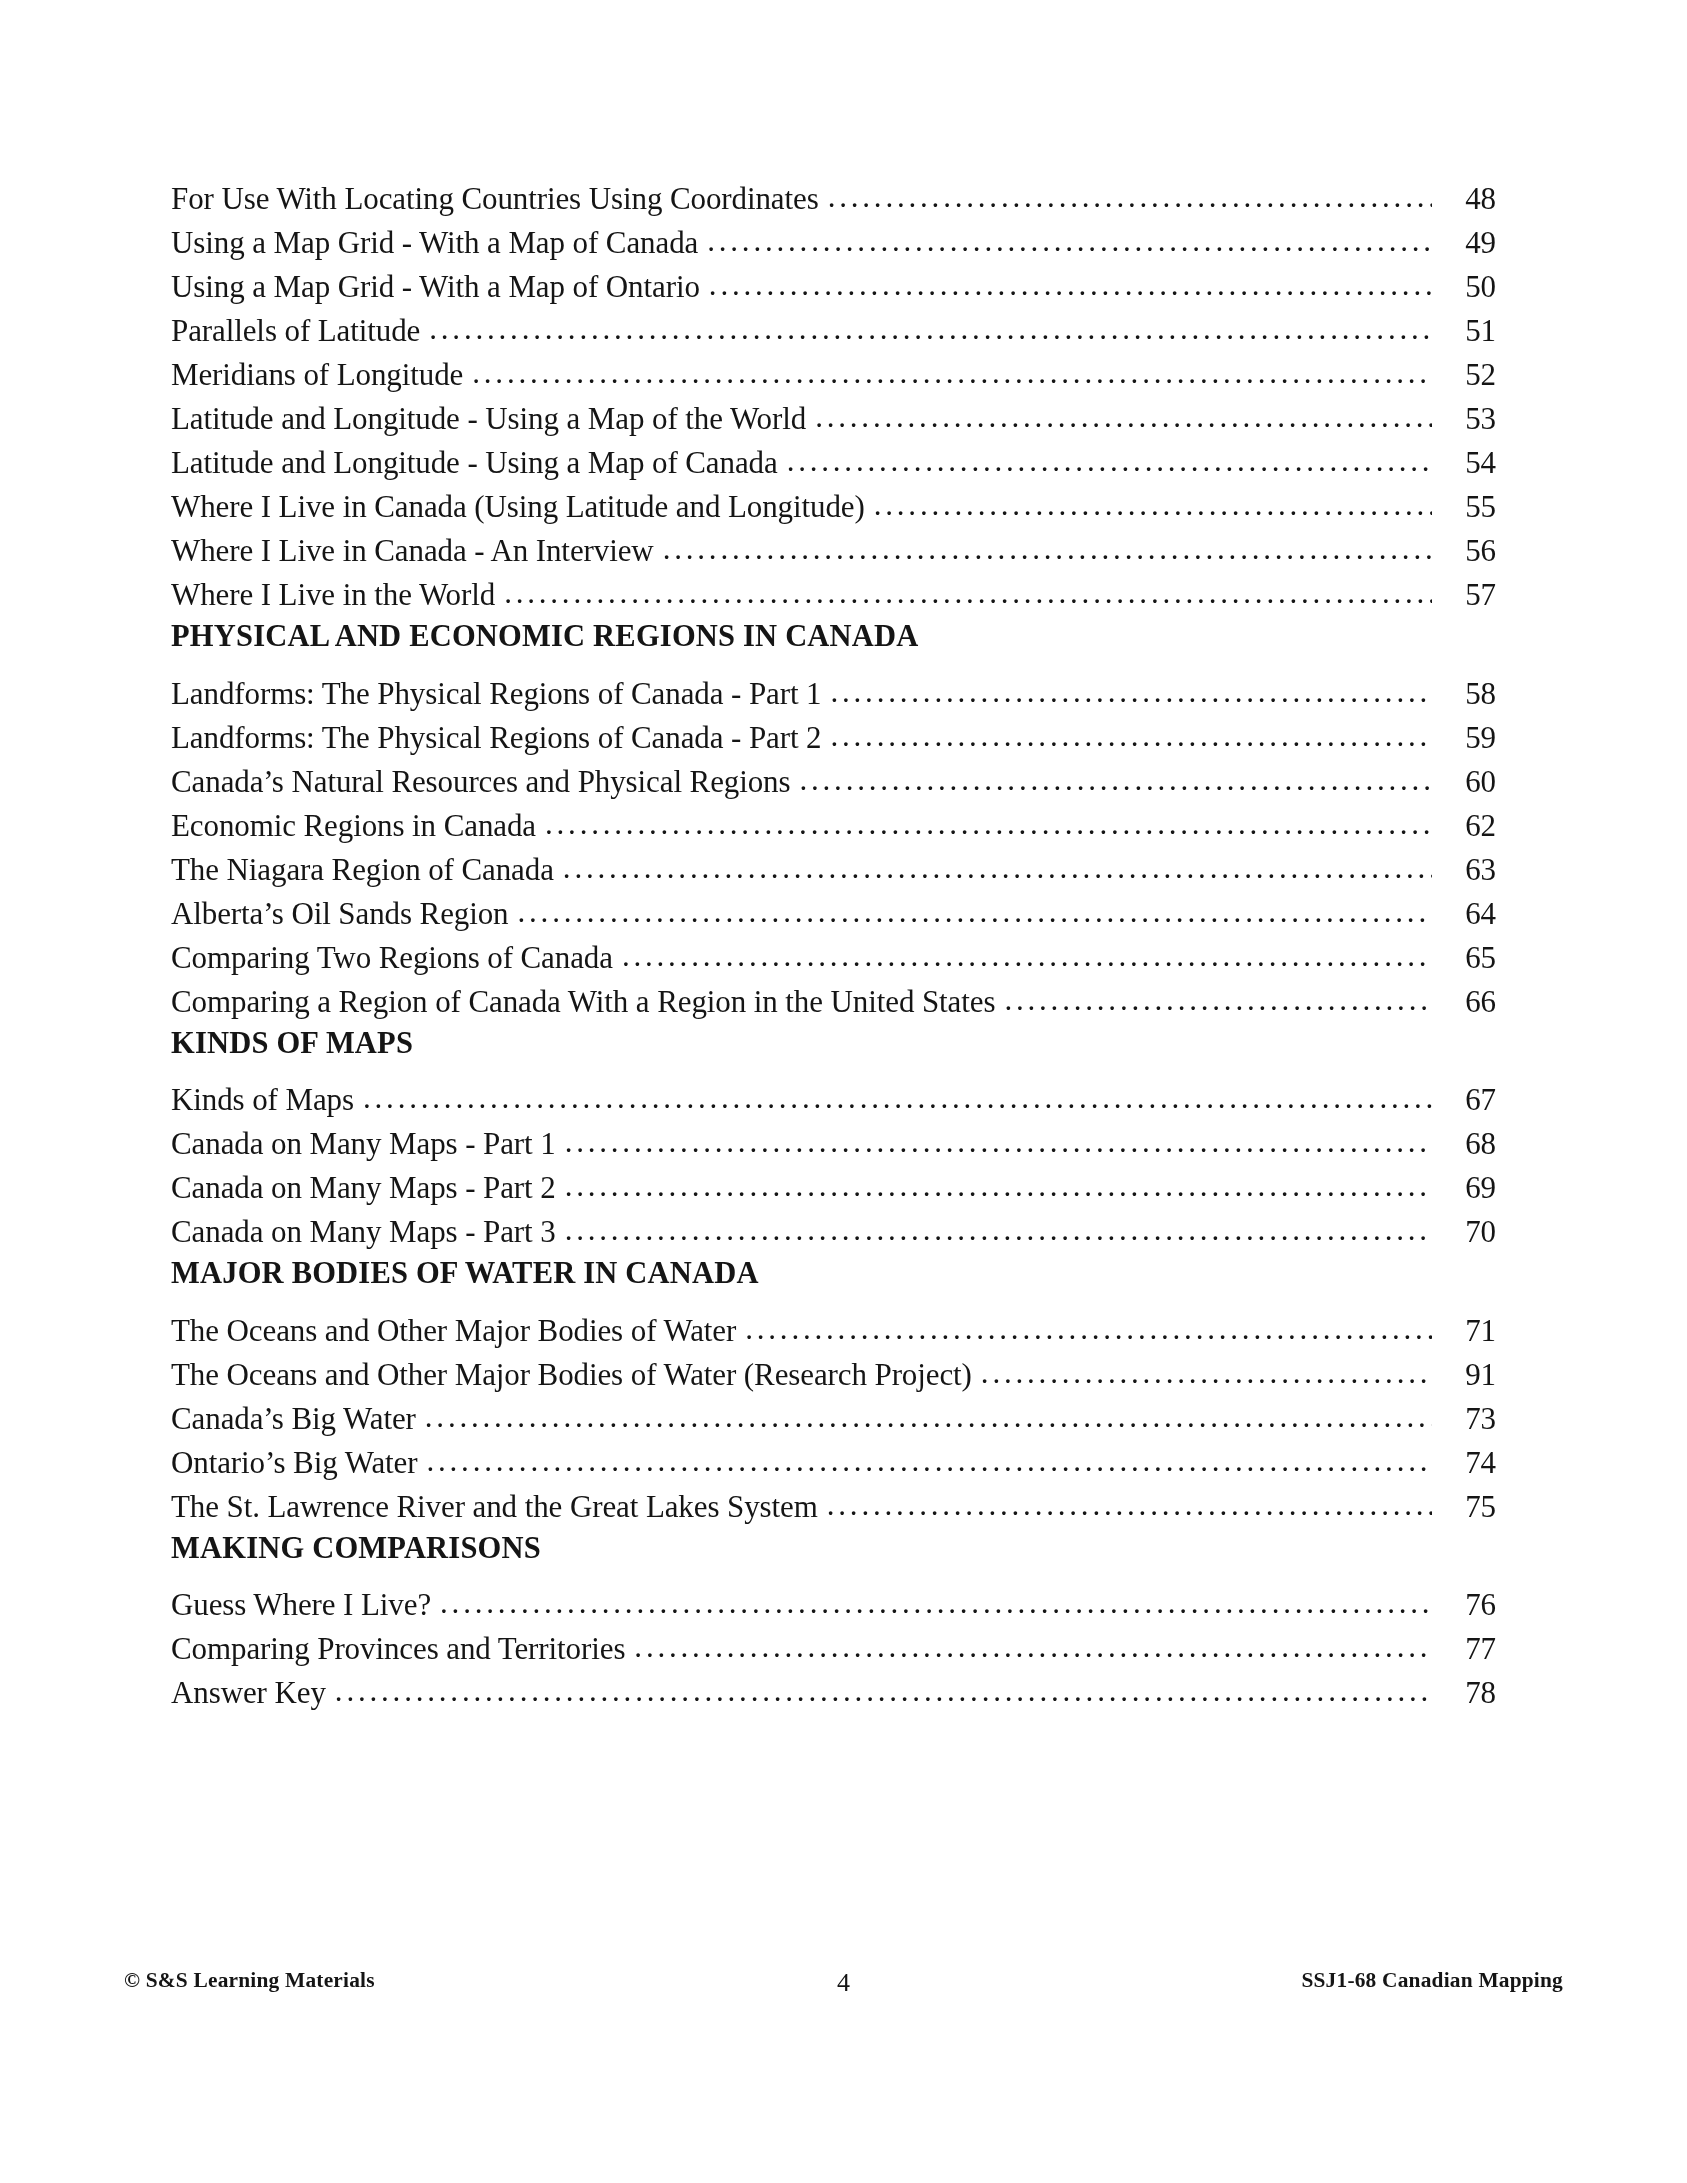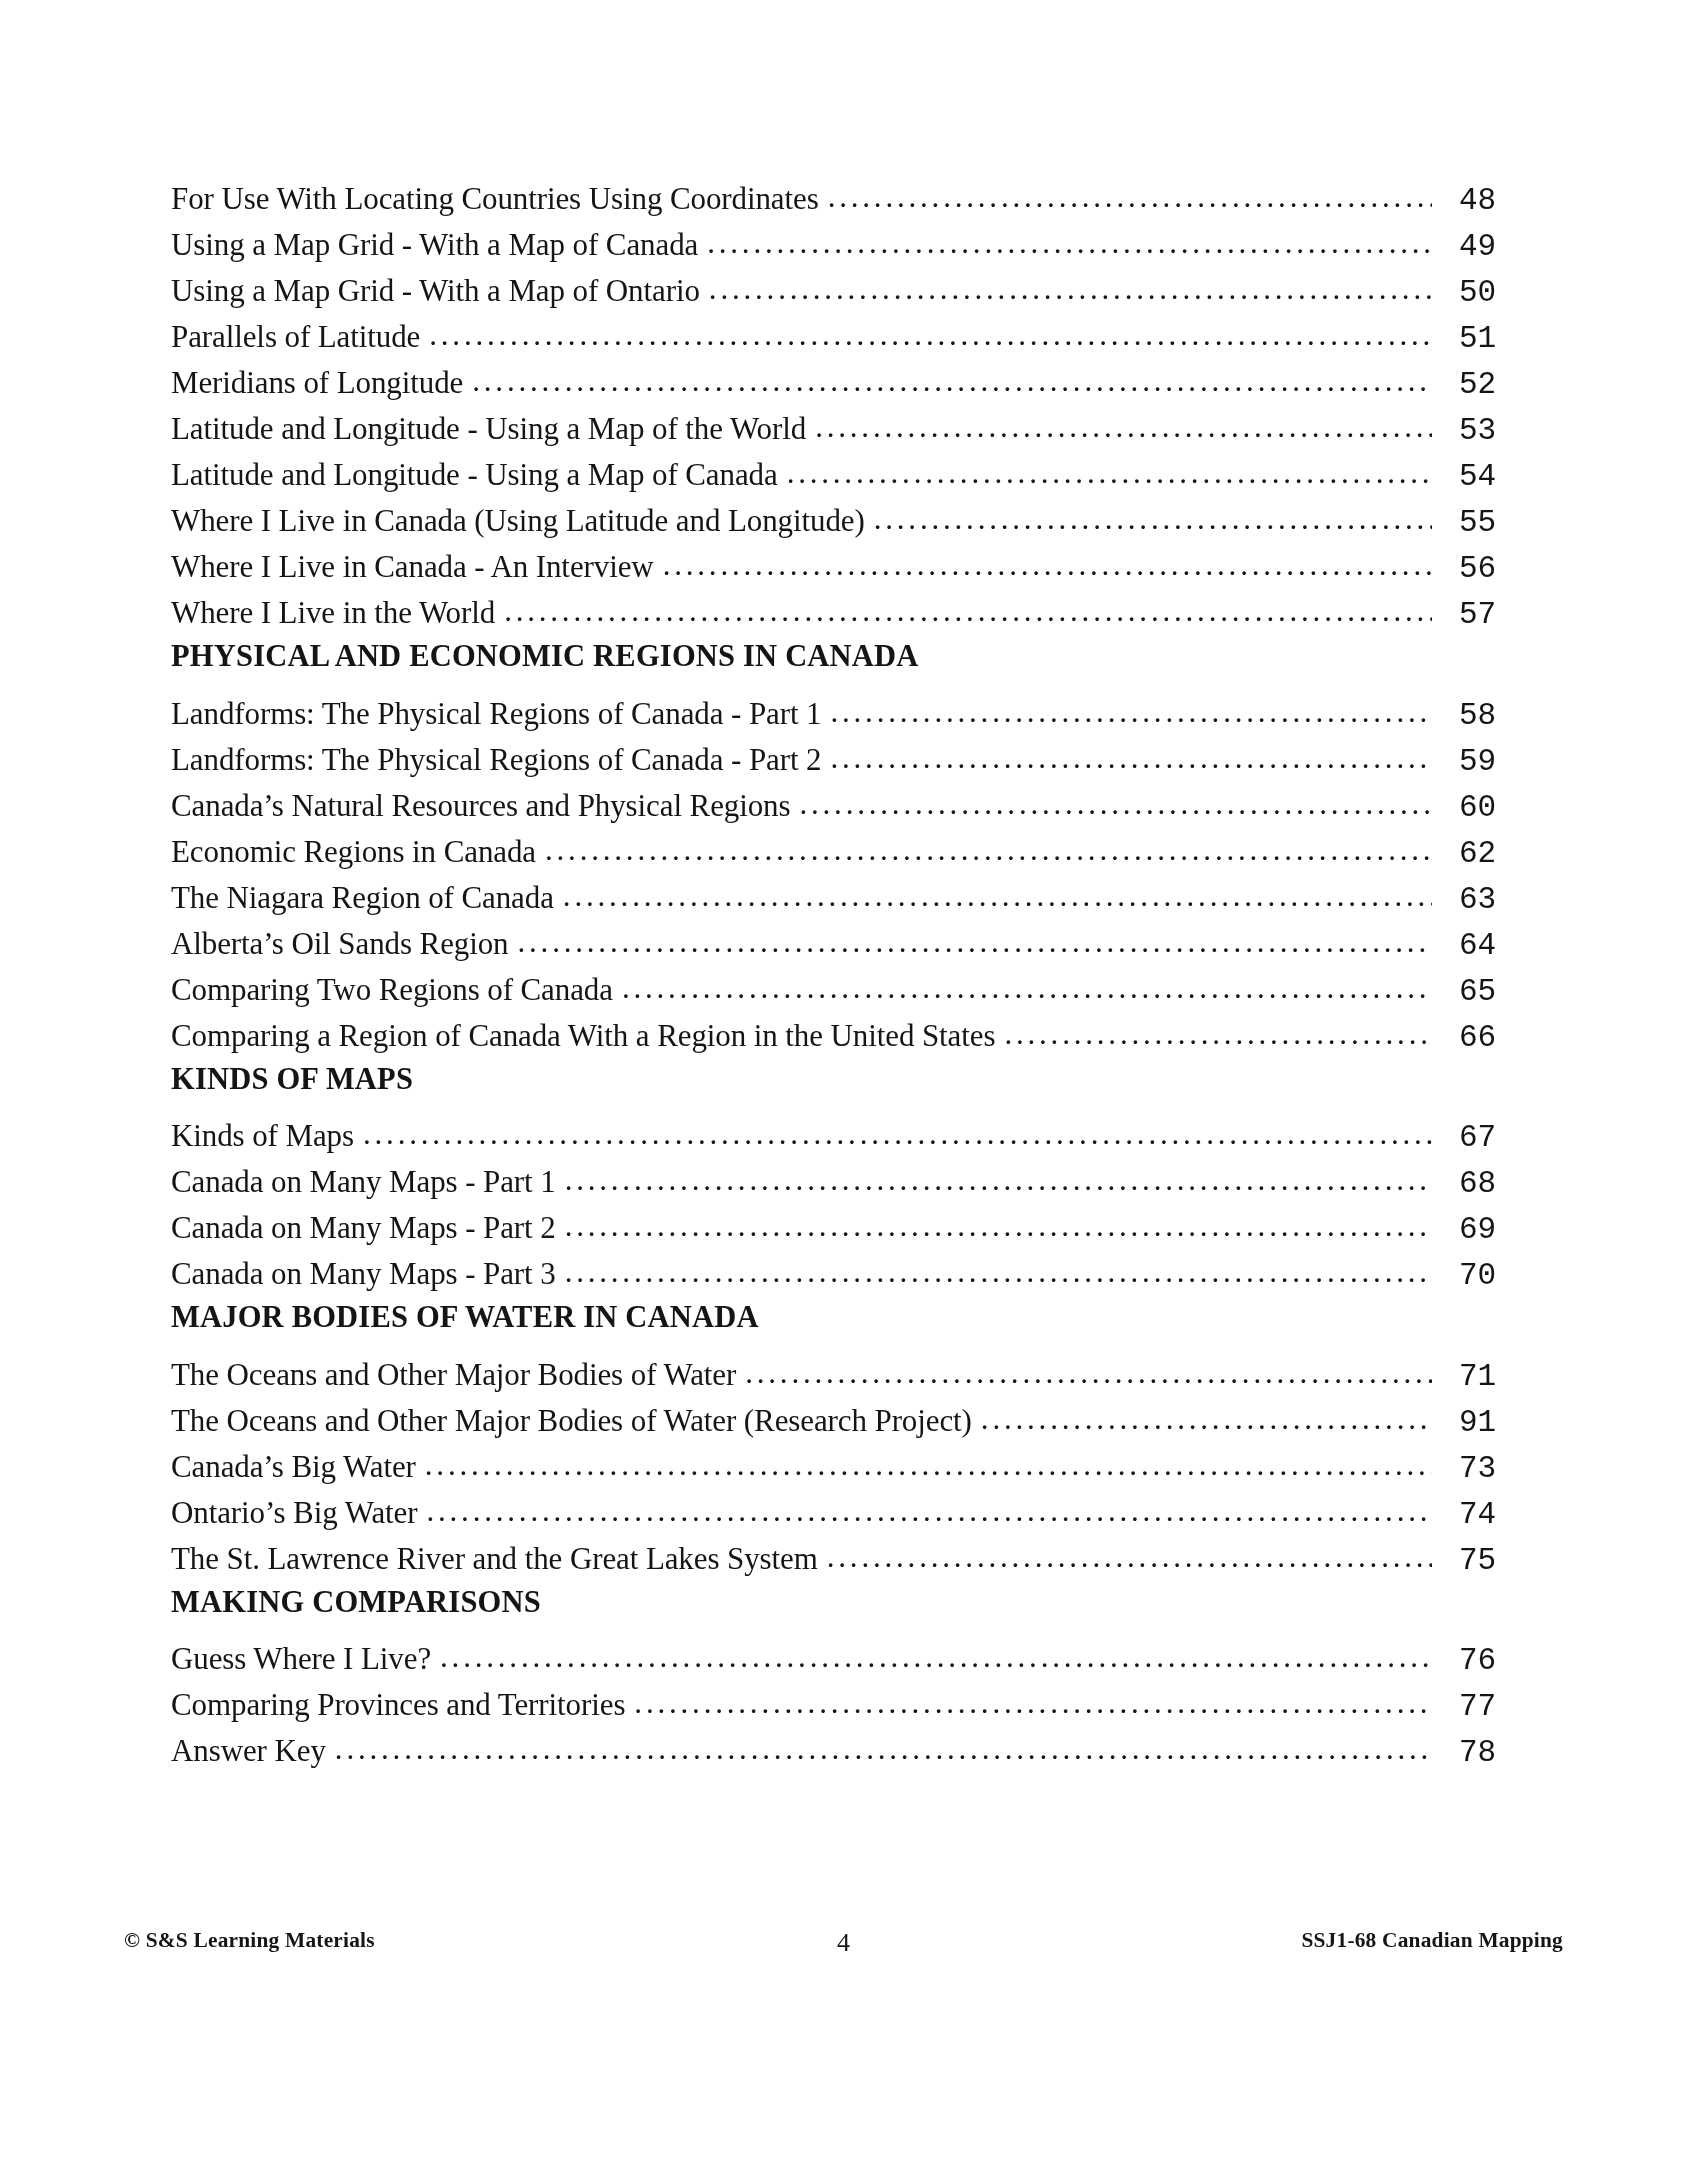--- a/index.html
+++ b/index.html
@@ -45,40 +45,39 @@
     font-size: 31px;
     letter-spacing: 3.8px;
     color: #151515;
     transform: translateY(-1.6px);
   }
   .toc-page {
     flex: 0 0 auto;
     width: 54px;
     text-align: right;
     padding-left: 10px;
-    font-family: Liberation Mono, monospace;
   }
 
   
   .section-heading {
     font-weight: bold;
     font-size: 30.5px;
     line-height: 38px;
     letter-spacing: 0.2px;
     margin-bottom: 16.5px;
   }
   .group:first-child .section-heading { margin-top: 0; }
   .group-list { margin: 0; }
 
   
   .footer {
     position: absolute;
     left: 124px;
     right: 124px;
-    top: 1928px;
+    top: 1968px;
     display: flex;
     align-items: baseline;
     justify-content: space-between;
     font-size: 21.4px;
   }
   .footer-left, .footer-right {
     font-weight: bold;
     letter-spacing: 0.2px;
   }
   .footer-center {

